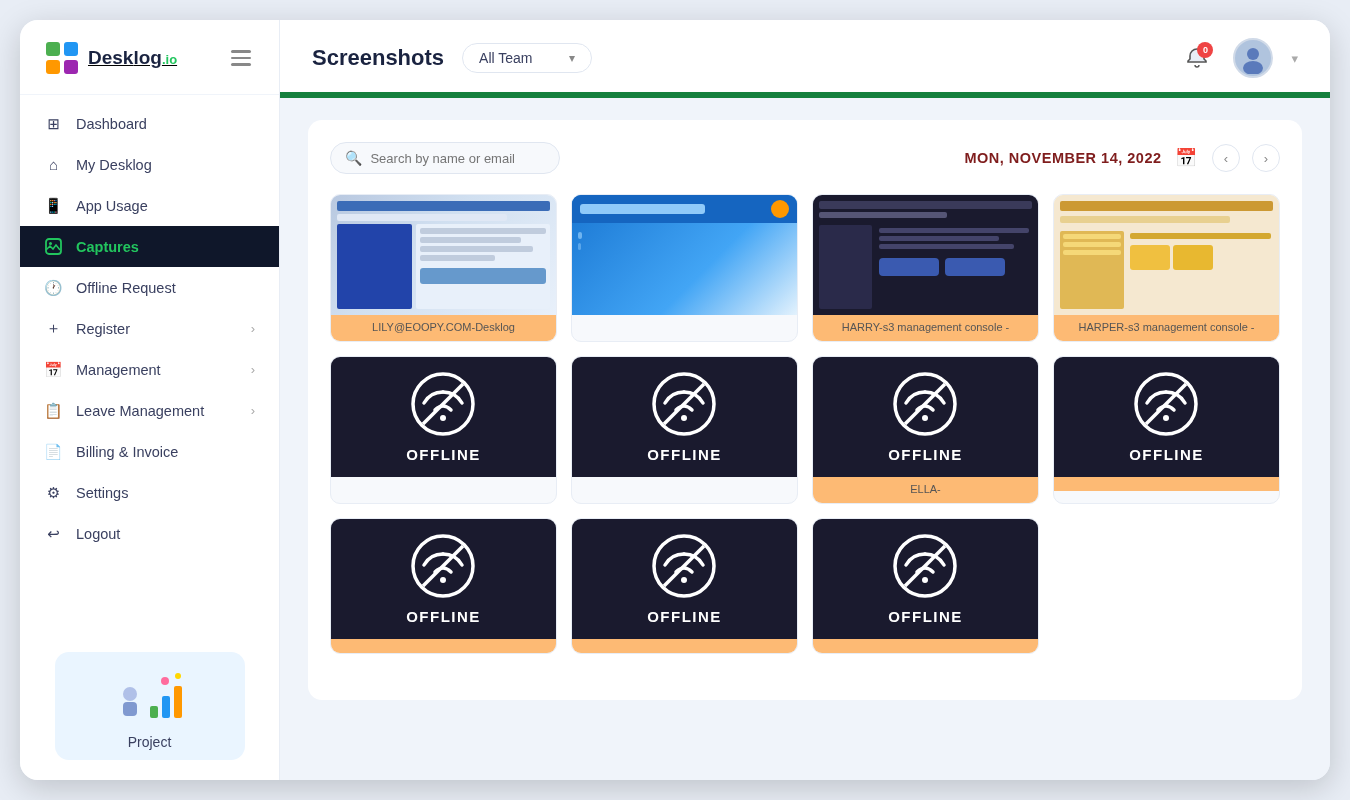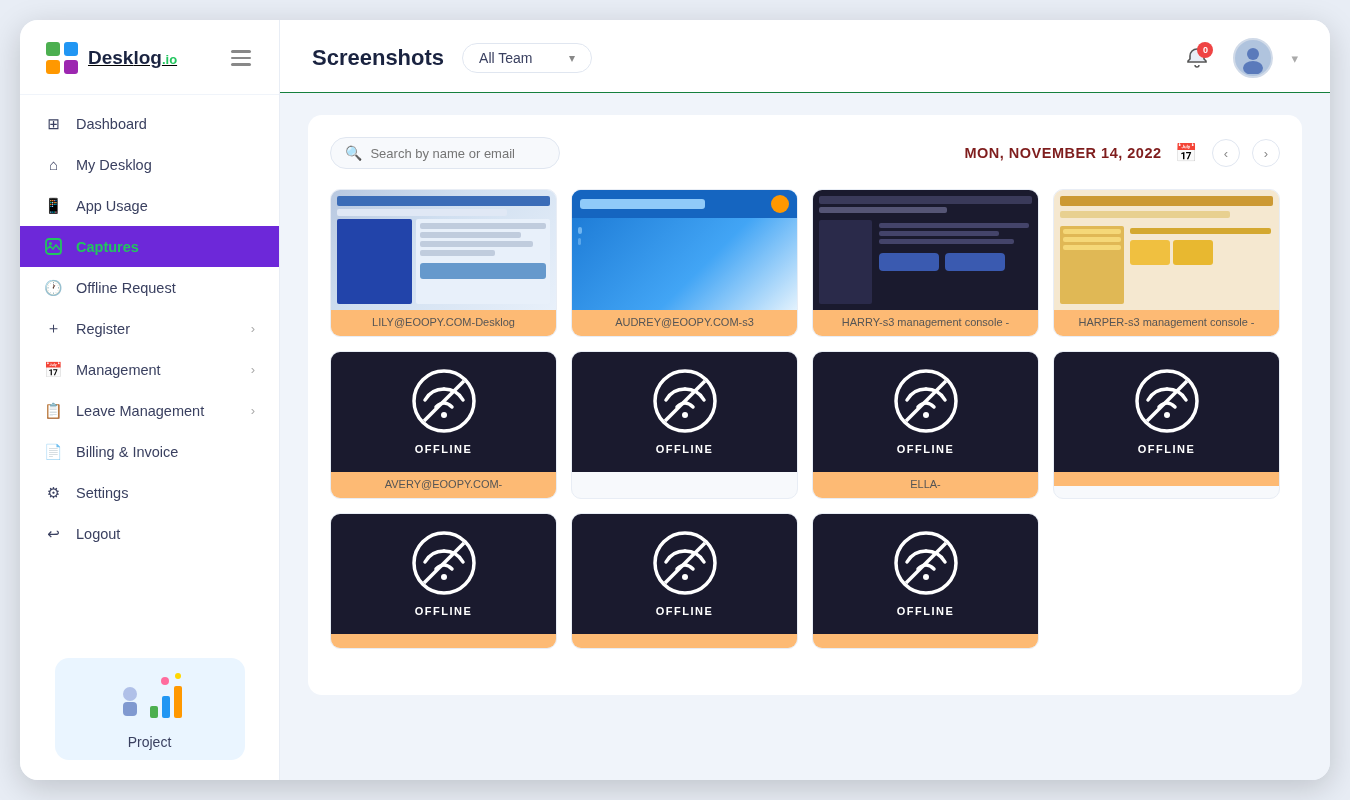--- a/index.html
+++ b/index.html
@@ -69,21 +69,21 @@
       padding: 11px 24px;
       cursor: pointer;
       font-size: 14.5px;
       color: #3a4060;
       border-radius: 0;
       transition: background 0.15s;
       position: relative;
     }
     .nav-item.active {
       color: #22c55e;
-      background: #6d28d9;
+      background: #0f172a;
       font-weight: 600;
     }
     .nav-item .chevron {
       margin-left: auto;
       color: #aaa;
       font-size: 13px;
     }
     .nav-icon {
       width: 19px;
       height: 19px;
@@ -101,21 +101,21 @@
       align-items: center;
       padding: 12px 0 0 0;
     }
     .project-card {
       width: 190px;
       background: #eaf5ff;
       border-radius: 14px;
       display: flex;
       flex-direction: column;
       align-items: center;
-      padding: 8px 10px 10px 10px;
+      padding: 14px 10px 10px 10px;
     }
     .project-illustration {
       width: 80px;
       height: 60px;
       margin-bottom: 8px;
     }
     .project-label {
       font-size: 14px;
       color: #3a4060;
       font-weight: 500;
@@ -127,21 +127,21 @@
       flex-direction: column;
       padding: 0;
       background: #f0f4fa;
       overflow: hidden;
     }
     .topbar {
       display: flex;
       align-items: center;
       padding: 18px 32px 14px 32px;
       background: #fff;
-      border-bottom: 1px solid #15803d;
+      border-bottom: 6px solid #15803d;
     }
     .page-title {
       font-size: 22px;
       font-weight: 700;
       color: #1a2340;
       margin-right: 18px;
     }
     .team-dropdown {
       display: flex;
       align-items: center;
@@ -301,21 +301,21 @@
       background: #cdd8e8;
     }
     .offline-icon {
       display: flex;
       flex-direction: column;
       align-items: center;
       gap: 8px;
     }
     .offline-label {
       color: #fff;
-      font-size: 11px;
+      font-size: 15px;
       font-weight: 700;
       letter-spacing: 1.5px;
       margin-top: 2px;
     }
     .screenshot-caption {
       padding: 6px 8px 8px 8px;
       font-size: 11px;
       color: #555;
       white-space: nowrap;
       overflow: hidden;
@@ -580,21 +580,20 @@
                 <div style="padding:6px;display:flex;flex-direction:column;gap:4px;flex:1;">
                   <div style="width:100%;height:7px;background:#90caf9;border-radius:2px;opacity:0.7;"></div>
                   <div style="width:80%;height:7px;background:#90caf9;border-radius:2px;opacity:0.5;"></div>
                   <div style="display:flex;gap:4px;margin-top:6px;">
                     <div style="width:50%;height:30px;background:#1565c0;border-radius:4px;"></div>
                     <div style="width:50%;height:30px;background:#e3f2fd;border-radius:4px;"></div>
                   </div>
                 </div>
               </div>
             </div>
-            <div class="screenshot-caption">AUDREY@EOOPY.COM-s3</div>
           </div>
 
           <div class="screenshot-card">
             <div class="screenshot-thumb has-image">
               <div class="fake-screen-dark">
                 <div class="fake-screen-dark-bar"></div>
                 <div style="width:60%;height:6px;background:#555575;border-radius:2px;"></div>
                 <div style="display:flex;gap:4px;flex:1;margin-top:4px;">
                   <div style="width:25%;background:#2a2a4a;border-radius:2px;"></div>
                   <div style="flex:1;display:flex;flex-direction:column;gap:3px;padding:3px;">
@@ -644,21 +643,20 @@
                   <circle cx="32" cy="32" r="30" stroke="white" stroke-width="3.5"></circle>
                   <path d="M12 52 L52 12" stroke="white" stroke-width="3.5"></path>
                   <path d="M32 20 C40 20 47 24 51 31" stroke="white" stroke-width="3.5" stroke-linecap="round" fill="none"></path>
                   <path d="M13 31 C17 24 24 20 32 20" stroke="white" stroke-width="3.5" stroke-linecap="round" fill="none"></path>
                   <path d="M24 38 C26.5 35.5 29 34 32 34 C35 34 37.5 35.5 40 38" stroke="white" stroke-width="3.5" stroke-linecap="round" fill="none"></path>
                   <circle cx="32" cy="46" r="3" fill="white"></circle>
                 </svg>
                 <span class="offline-label">OFFLINE</span>
               </div>
             </div>
-            <div class="screenshot-caption">AVERY@EOOPY.COM-</div>
           </div>
 
           <div class="screenshot-card">
             <div class="screenshot-thumb offline">
               <div class="offline-icon">
                 <svg width="64" height="64" viewBox="0 0 64 64" fill="none">
                   <circle cx="32" cy="32" r="30" stroke="white" stroke-width="3.5"></circle>
                   <path d="M12 52 L52 12" stroke="white" stroke-width="3.5"></path>
                   <path d="M32 20 C40 20 47 24 51 31" stroke="white" stroke-width="3.5" stroke-linecap="round" fill="none"></path>
                   <path d="M13 31 C17 24 24 20 32 20" stroke="white" stroke-width="3.5" stroke-linecap="round" fill="none"></path>

